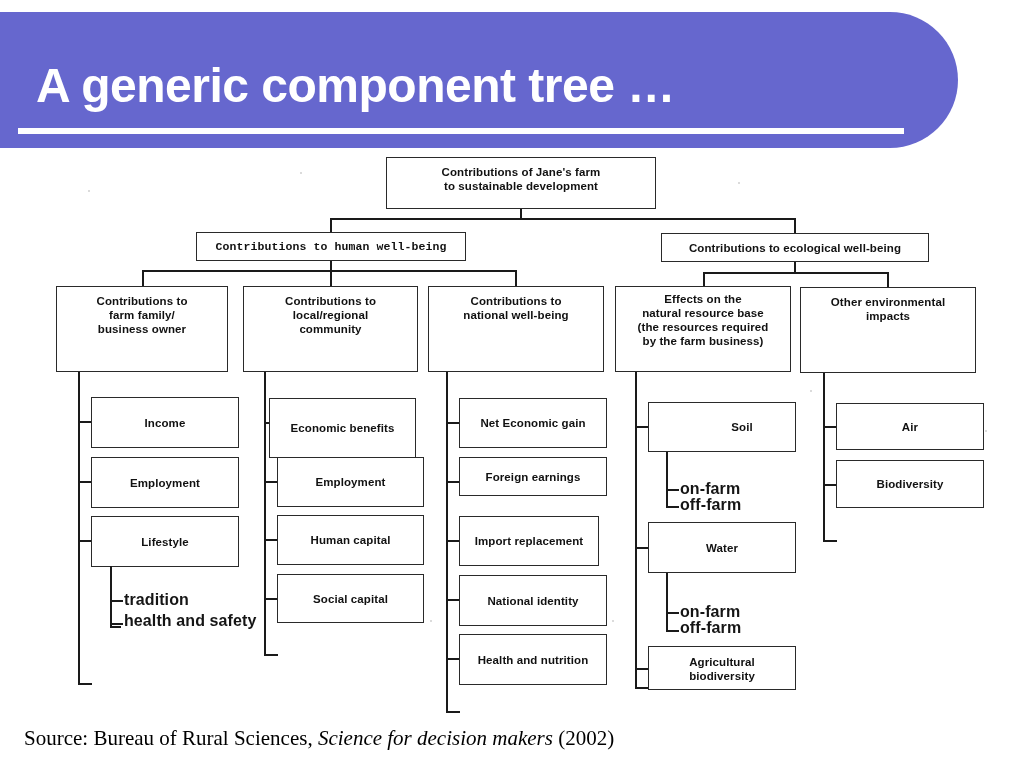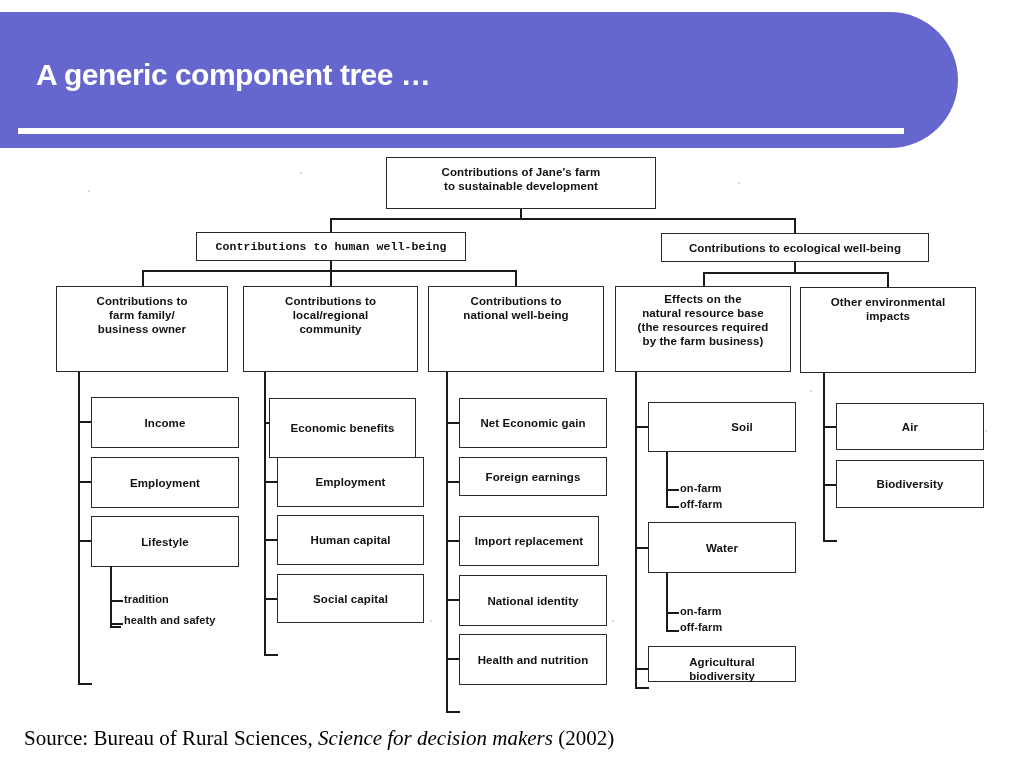--- a/index.html
+++ b/index.html
@@ -23,21 +23,21 @@
     top: 12px;
     width: 958px;
     height: 136px;
     background: #6667ce;
     border-radius: 0 68px 68px 0;
   }
   #header-title {
     position: absolute;
     left: 36px;
     top: 58px;
-    font-size: 30px;
+    font-size: 48px;
     font-weight: bold;
     color: #ffffff;
     letter-spacing: -0.5px;
     white-space: nowrap;
   }
   #header-underline {
     position: absolute;
     left: 18px;
     top: 128px;
     width: 886px;
@@ -88,21 +88,21 @@
     width: 1.8px;
   }
   .tick {
     position: absolute;
     background: #1a1a1a;
     height: 1.6px;
   }
 
   .subitem {
     position: absolute;
-    font-size: 11px;
+    font-size: 16px;
     line-height: 13px;
     font-weight: bold;
     color: #151515;
     white-space: nowrap;
     letter-spacing: 0.1px;
   }
 
   
   #source-line {
     position: absolute;
@@ -251,21 +251,21 @@
   <div class="tick" style="left:635px; top:547px; width:14px;"></div>
   <div class="node vcenter" style="left:648px; top:522px; width:148px; height:51px;">Water</div>
 
   <div class="vline" style="left:666px; top:573px; height:58px;"></div>
   <div class="tick" style="left:666px; top:612px; width:13px;"></div>
   <div class="subitem" style="left:680px; top:605px;">on-farm</div>
   <div class="tick" style="left:666px; top:630px; width:13px;"></div>
   <div class="subitem" style="left:680px; top:621px;">off-farm</div>
 
   <div class="tick" style="left:635px; top:668px; width:14px;"></div>
-  <div class="node" style="left:648px; top:646px; width:148px; height:36px; padding-top:8px;">Agricultural
+  <div class="node" style="left:648px; top:646px; width:148px; height:44px; padding-top:8px;">Agricultural
 biodiversity</div>
 
   <div class="vline" style="left:823px; top:373px; height:168px;"></div>
   <div class="hline" style="left:823px; top:540px; width:14px;"></div>
 
   <div class="tick" style="left:823px; top:426px; width:14px;"></div>
   <div class="node vcenter" style="left:836px; top:403px; width:148px; height:47px;">Air</div>
 
   <div class="tick" style="left:823px; top:484px; width:14px;"></div>
   <div class="node vcenter" style="left:836px; top:460px; width:148px; height:48px;">Biodiversity</div>

